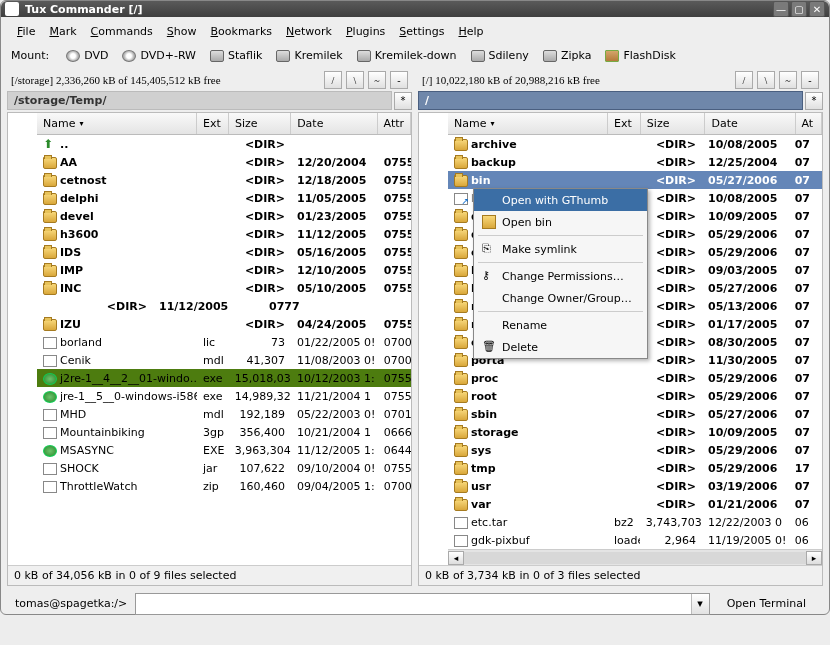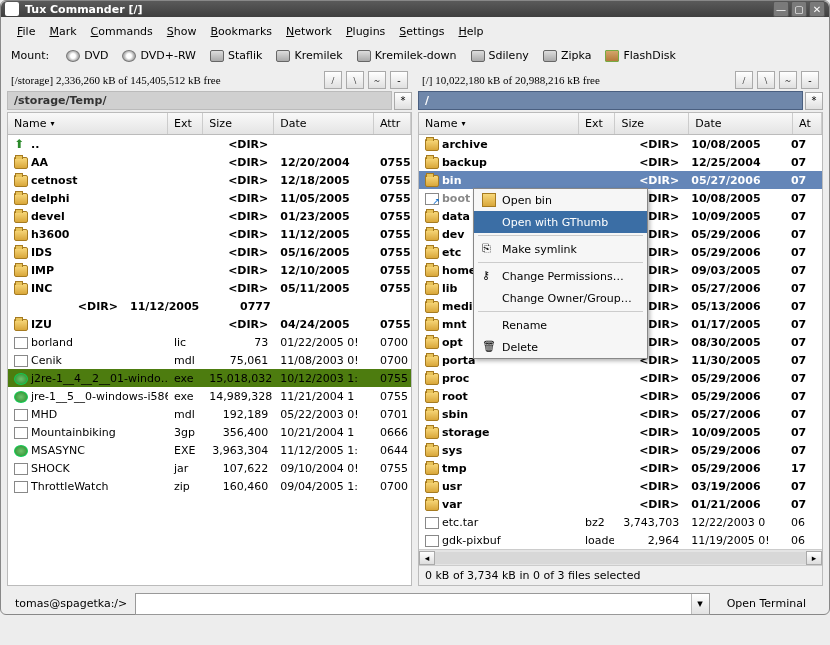--- a/index.html
+++ b/index.html
@@ -38,21 +38,21 @@
 
 .pathbar { display:flex; align-items:center; gap:2px; padding:0 0 2px 0; }
 .pathlabel { flex:1; background:#6f87aa; color:#fff; padding:2px 6px; font-weight:bold; border:1px solid #4a5f80; }
 .pathbar.inactive .pathlabel { background:#d0d0d0; color:#333; border-color:#bbb; }
 
 
 .panels { display:flex; gap:6px; flex:1; min-height:0; }
 .panel { flex:1; display:flex; flex-direction:column; min-width:0; border:1px solid #bbb; background:#fff; position:relative; }
 
 
-.table { flex:1; overflow:hidden; display:flex; flex-direction:column; position:relative; }
+.table { flex:1; overflow:hidden; display:flex; flex-direction:column; position:relative;margin-left:29px; }
 .thead { display:flex; background:linear-gradient(#f9f9f9,#e4e4e4); border-bottom:1px solid #bbb; }
 .th { padding:4px 6px; border-right:1px solid #ccc; font-weight:normal; white-space:nowrap; overflow:hidden; display:flex; align-items:center; gap:4px; cursor:pointer; }
 .th .sort { font-size:8px; }
 .tbody { flex:1; overflow-y:auto; overflow-x:hidden; }
 .tr { display:flex; height:18px; align-items:center; }
 .tr:nth-child(odd) { background:#fff; }
 .tr.selected { background:#4d7c0f;justify-content:flex-end; }
 .tr.highlighted { background:#6486b8; color:#fff; }
 .td { padding:1px 6px; white-space:nowrap; overflow:hidden; }
 .col-name { flex:0 0 auto; }
@@ -256,21 +256,21 @@
                 <div class="td col-name"><span class="fico fico-folder"></span><span class="bold">IMP</span></div>
                 <div class="td col-ext"></div>
                 <div class="td col-size"><span class="bold">&lt;DIR&gt;</span></div>
                 <div class="td col-date bold">12/10/2005</div>
                 <div class="td col-attr bold">0755</div>
               </div>
               <div class="tr">
                 <div class="td col-name"><span class="fico fico-folder"></span><span class="bold">INC</span></div>
                 <div class="td col-ext"></div>
                 <div class="td col-size"><span class="bold">&lt;DIR&gt;</span></div>
-                <div class="td col-date bold">05/11/2005</div>
+                <div class="td col-date bold">05/10/2005</div>
                 <div class="td col-attr bold">0755</div>
               </div>
               <div class="tr">
                 <div class="td col-ext"></div>
                 <div class="td col-size"><span class="bold">&lt;DIR&gt;</span></div>
                 <div class="td col-date bold">11/12/2005</div>
                 <div class="td col-attr bold">0777</div>
               </div>
               <div class="tr">
                 <div class="td col-name"><span class="fico fico-folder"></span><span class="bold">IZU</span></div>
@@ -282,21 +282,21 @@
               <div class="tr">
                 <div class="td col-name"><span class="fico fico-file"></span><span>borland</span></div>
                 <div class="td col-ext">lic</div>
                 <div class="td col-size">73</div>
                 <div class="td col-date">01/22/2005 0!</div>
                 <div class="td col-attr">0700</div>
               </div>
               <div class="tr">
                 <div class="td col-name"><span class="fico fico-file"></span><span>Cenik</span></div>
                 <div class="td col-ext">mdl</div>
-                <div class="td col-size">75,061</div>
+                <div class="td col-size">41,307</div>
                 <div class="td col-date">11/08/2003 0!</div>
                 <div class="td col-attr">0700</div>
               </div>
               <div class="tr selected">
                 <div class="td col-name"><span class="fico fico-sys"></span><span>j2re-1__4__2__01-windo…</span></div>
                 <div class="td col-ext">exe</div>
                 <div class="td col-size">15,018,032</div>
                 <div class="td col-date">10/12/2003 1:</div>
                 <div class="td col-attr">0755</div>
               </div>
@@ -337,20 +337,21 @@
               </div>
               <div class="tr">
                 <div class="td col-name"><span class="fico fico-file"></span><span>ThrottleWatch</span></div>
                 <div class="td col-ext">zip</div>
                 <div class="td col-size">160,460</div>
                 <div class="td col-date">09/04/2005 1:</div>
                 <div class="td col-attr">0700</div>
               </div>
             </div>
         </div>
+        <div class="selstatus">0 kB of 34,056 kB in 0 of 9 files selected</div>
       </div>
 
       <div class="panel right">
         <div class="table">
           <div class="thead">
             <div class="th col-name">
                 <span>Name</span>
                 <span class="sort">▾</span>
               </div>
             <div class="th col-ext">Ext</div>
@@ -536,27 +537,27 @@
       <div class="combo">
         <input type="text" style="">
         <div class="drop">▾</div>
       </div>
       <span class="openterm">Open Terminal</span>
     </div>
   </div>
 </div>
 
 <div class="ctxmenu" id="ctx">
+    <div class="ctxitem highlight">
+      <span class="ctxico"></span>
+      <span>Open with GThumb</span>
+    </div>
     <div class="ctxitem">
       <span class="ctxico" style="background: linear-gradient(rgb(248, 216, 122), rgb(217, 167, 58)); border: 1px solid rgb(166, 123, 32);"></span>
       <span>Open bin</span>
-    </div>
-    <div class="ctxitem highlight">
-      <span class="ctxico"></span>
-      <span>Open with GThumb</span>
     </div>
     <div class="ctxsep"></div>
     <div class="ctxitem">
       <span class="ctxico">⎘</span>
       <span>Make symlink</span>
     </div>
     <div class="ctxsep"></div>
     <div class="ctxitem">
       <span class="ctxico">⚷</span>
       <span>Change Permissions…</span>

